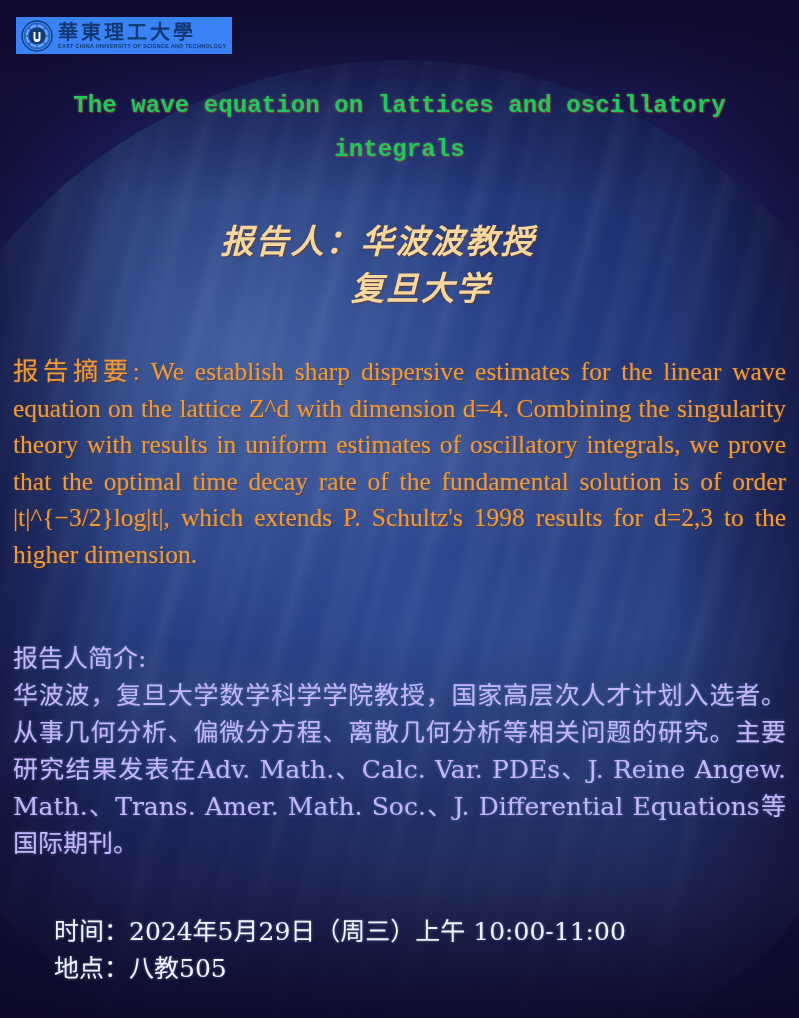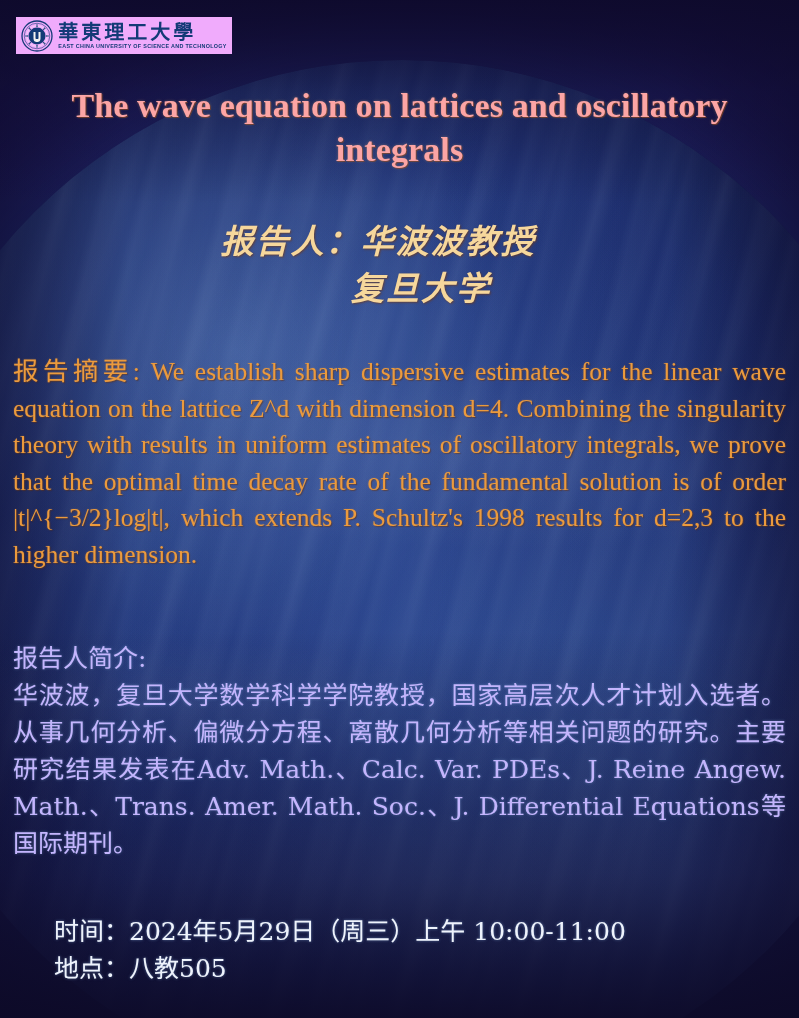--- a/index.html
+++ b/index.html
@@ -113,26 +113,25 @@
 
   .content { position: absolute; inset: 0; }
 
   
   .logo-box {
     position: absolute;
     left: 16px;
     top: 17px;
     width: 216px;
     height: 37px;
-    background: #f0abfc;
+    background: #3b82f6;
     display: flex;
     align-items: center;
     padding: 0 5px;
     box-sizing: border-box;
-    justify-content: center;
   }
   .logo-mark { width: 32px; height: 32px; flex: 0 0 32px; }
   .logo-words {
     margin-left: 5px;
     display: flex;
     flex-direction: column;
     justify-content: center;
     line-height: 1;
   }
   .logo-cn {
@@ -153,25 +152,25 @@
     white-space: nowrap;
   }
 
   
   .title {
     position: absolute;
     left: 28px;
     top: 84px;
     width: 743px;
     text-align: center;
-    font-family: Liberation Serif, serif;
-    font-weight: 700;
-    font-size: 34px;
+    font-family: Liberation Mono, monospace;
+    font-weight: 700;
+    font-size: 24px;
     line-height: 44px;
-    color: #fca5a5;
+    color: #22c55e;
     text-shadow:
       1px 1px 0 rgba(150,70,20,0.55),
       0 0 3px rgba(255,190,110,0.35);
     letter-spacing: 0.1px;
   }
 
   
   .speaker {
     position: absolute;
     left: 0;

